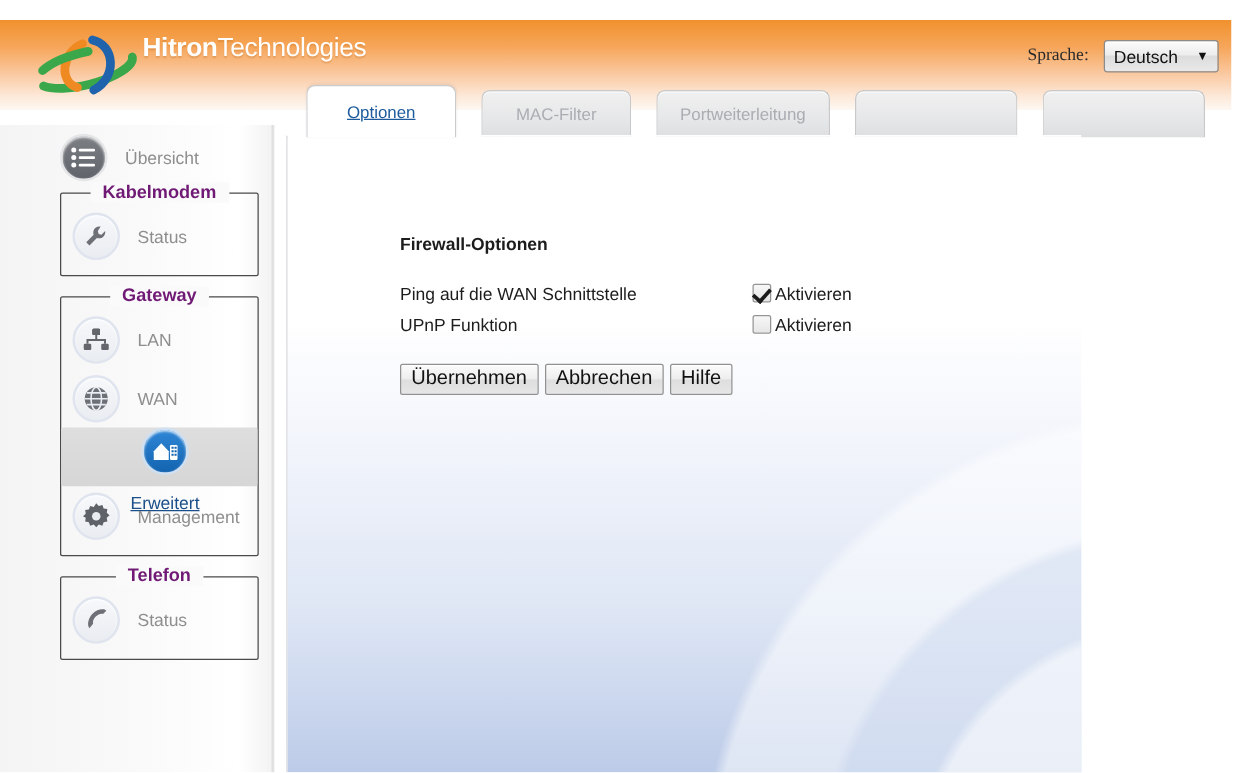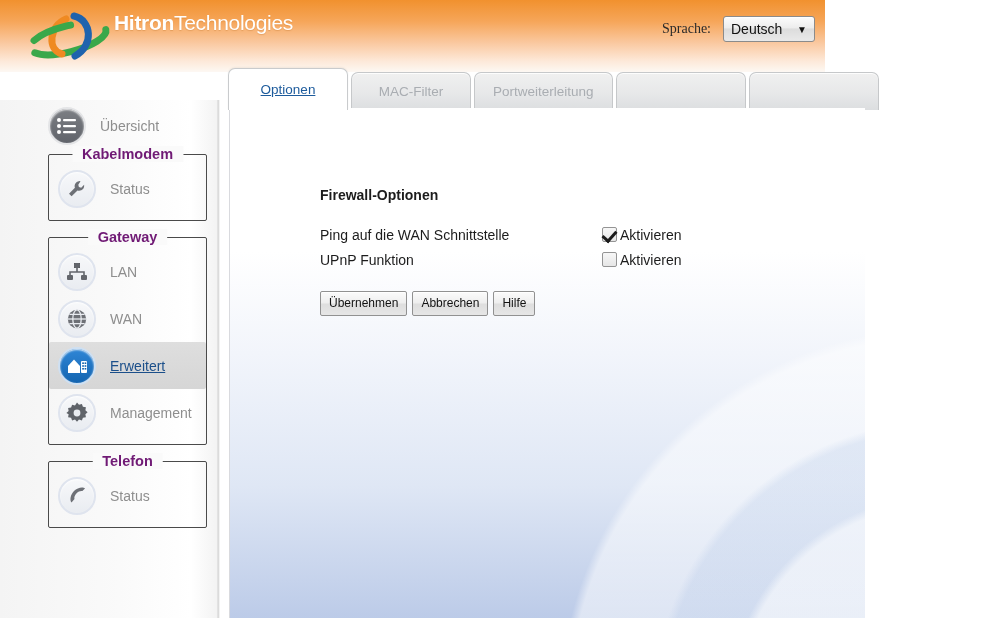--- a/index.html
+++ b/index.html
@@ -8,21 +8,21 @@
     width: 999px; height: 618px;
     overflow: hidden;
     font-family: "Liberation Sans", sans-serif;
     background: #ffffff;
   }
 
   #page { position: relative; width: 999px; height: 618px; overflow: hidden; background:#fff; }
 
   
   #header {
-    position: absolute; top: 0; left: 0; width: 825px; height: 72px;
+    position: absolute; top: 16px; left: 0; width: 985px; height: 72px;
     background: linear-gradient(to bottom, #f2912f 0%, #f6a busy 0%, #f7ab62 32%, #fbd3af 62%, #fdeee0 84%, #fdf7f1 100%);
     background: linear-gradient(to bottom, #f1912e 0%, #f6a65a 30%, #fac9a1 60%, #fde9d9 85%, #fdf8f3 100%);
   }
   #logo-wrap {
     position: absolute; left: 22px; top: 6px; width: 92px; height: 60px;
   }
   #brand-name {
     position: absolute; left: 114px; top: 11px;
     font-size: 21px; font-weight: bold; color: #ffffff;
     letter-spacing: -0.3px;
@@ -54,20 +54,21 @@
   .tab {
     height: 38px; min-width: 120px; padding: 0 18px;
     display: flex; align-items: center; justify-content: center;
     border: 1px solid #c6c8ca; border-bottom: none;
     border-radius: 7px 7px 0 0;
     background: linear-gradient(to bottom, #f0f0f0 0%, #e7e8e9 55%, #dcdee0 100%);
     font-size: 13.5px; color: #a9adb2;
     position: relative;
     cursor: pointer;
     box-shadow: inset 0 1px 0 rgba(255,255,255,.85);
+    margin-left: 17px;
   }
   .tab.active {
     background: #ffffff;
     border-color: #c9cbcd;
     color: #1d5b9c;
     height: 42px;
     z-index: 4;
     box-shadow: 0 -1px 2px rgba(0,0,0,.05);
   }
   .tab.active .tab-label { text-decoration: underline; color:#1d5b9c; }
@@ -112,21 +113,21 @@
     content:""; position:absolute;
     left: 2px; top: 0px; width: 6px; height: 11px;
     border: solid #1b1b1b; border-width: 0 3px 3px 0;
     transform: rotate(42deg);
   }
   .cb-text { font-size: 14px; color: #1c1c1c; line-height: 20px; }
 
   #btn-row { display: flex; gap: 5px; margin-top: 16px; }
   .btn {
     font-family: "Liberation Sans", sans-serif;
-    font-size: 12px; color: #121212;
+    font-size: 16px; color: #121212;
     padding: 3px 8px 4px 8px;
     background: linear-gradient(to bottom,#fbfbfb 0%, #eeeeee 48%, #dedede 52%, #e6e6e6 100%);
     border: 1px solid #919191;
     border-radius: 2px;
     box-shadow: inset 0 1px 0 #fff;
     cursor: pointer;
     line-height: 16px;
   }
 
   
@@ -158,20 +159,21 @@
     white-space: nowrap;
   }
   .nav-item {
     display: flex; align-items: center; gap: 14px;
     height: 47px; padding-left: 9px;
     cursor: pointer;
   }
   .nav-item.active {
     background: linear-gradient(to bottom,#dedede,#d6d6d6);
     border-radius: 2px;
+    flex-direction: column;
   }
   .nav-label { font-size: 14px; color: #8e8e8e; }
   .nav-item.active .nav-label {
     color: #1b4f8a; text-decoration: underline;
   }
 
   .ico {
     width: 38px; height: 38px; border-radius: 50%;
     display: flex; align-items: center; justify-content: center;
     flex: none;

